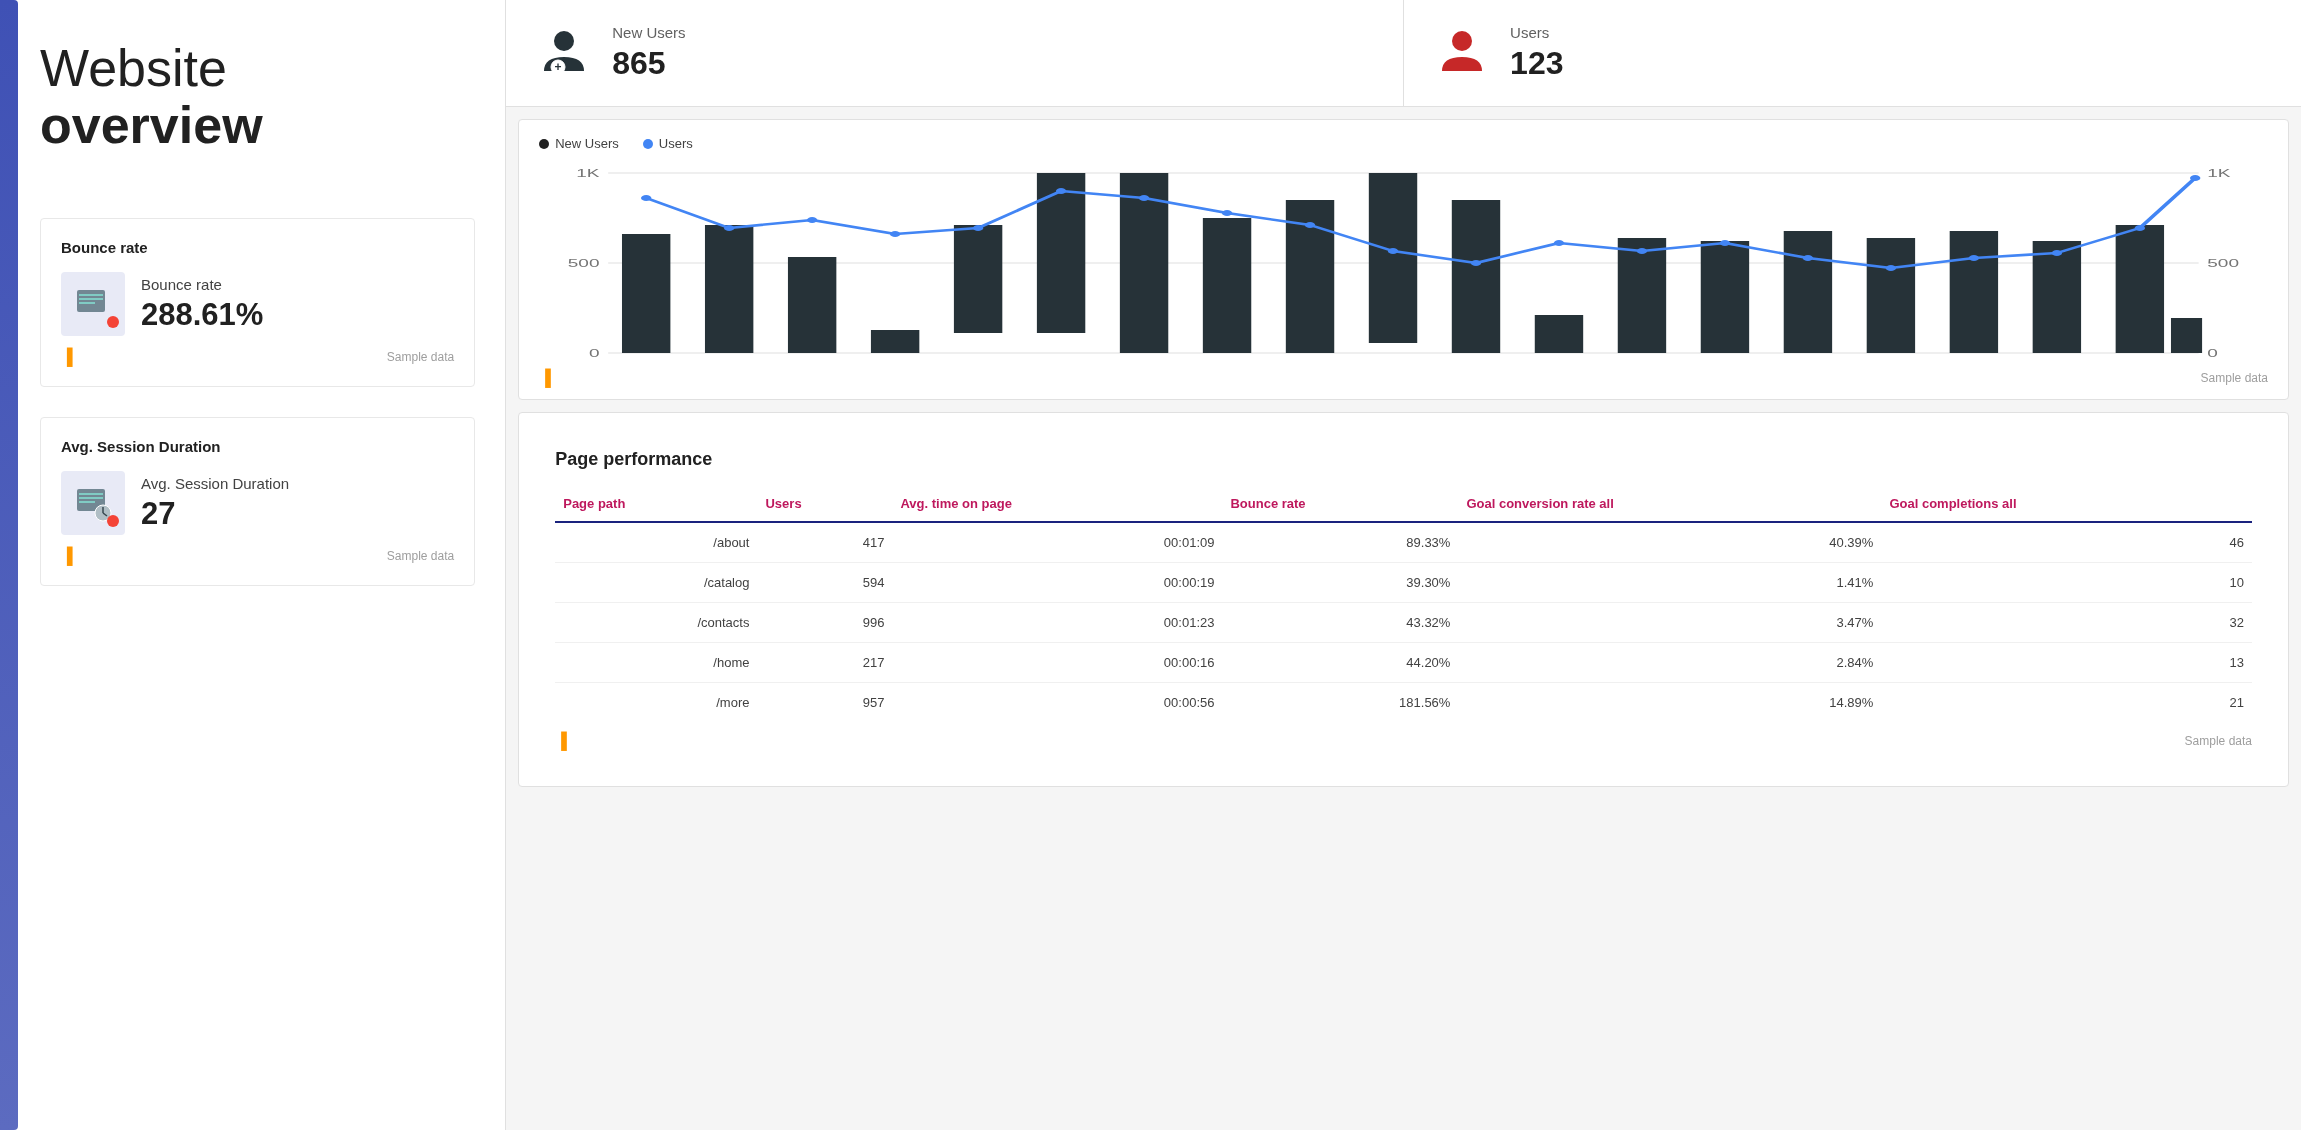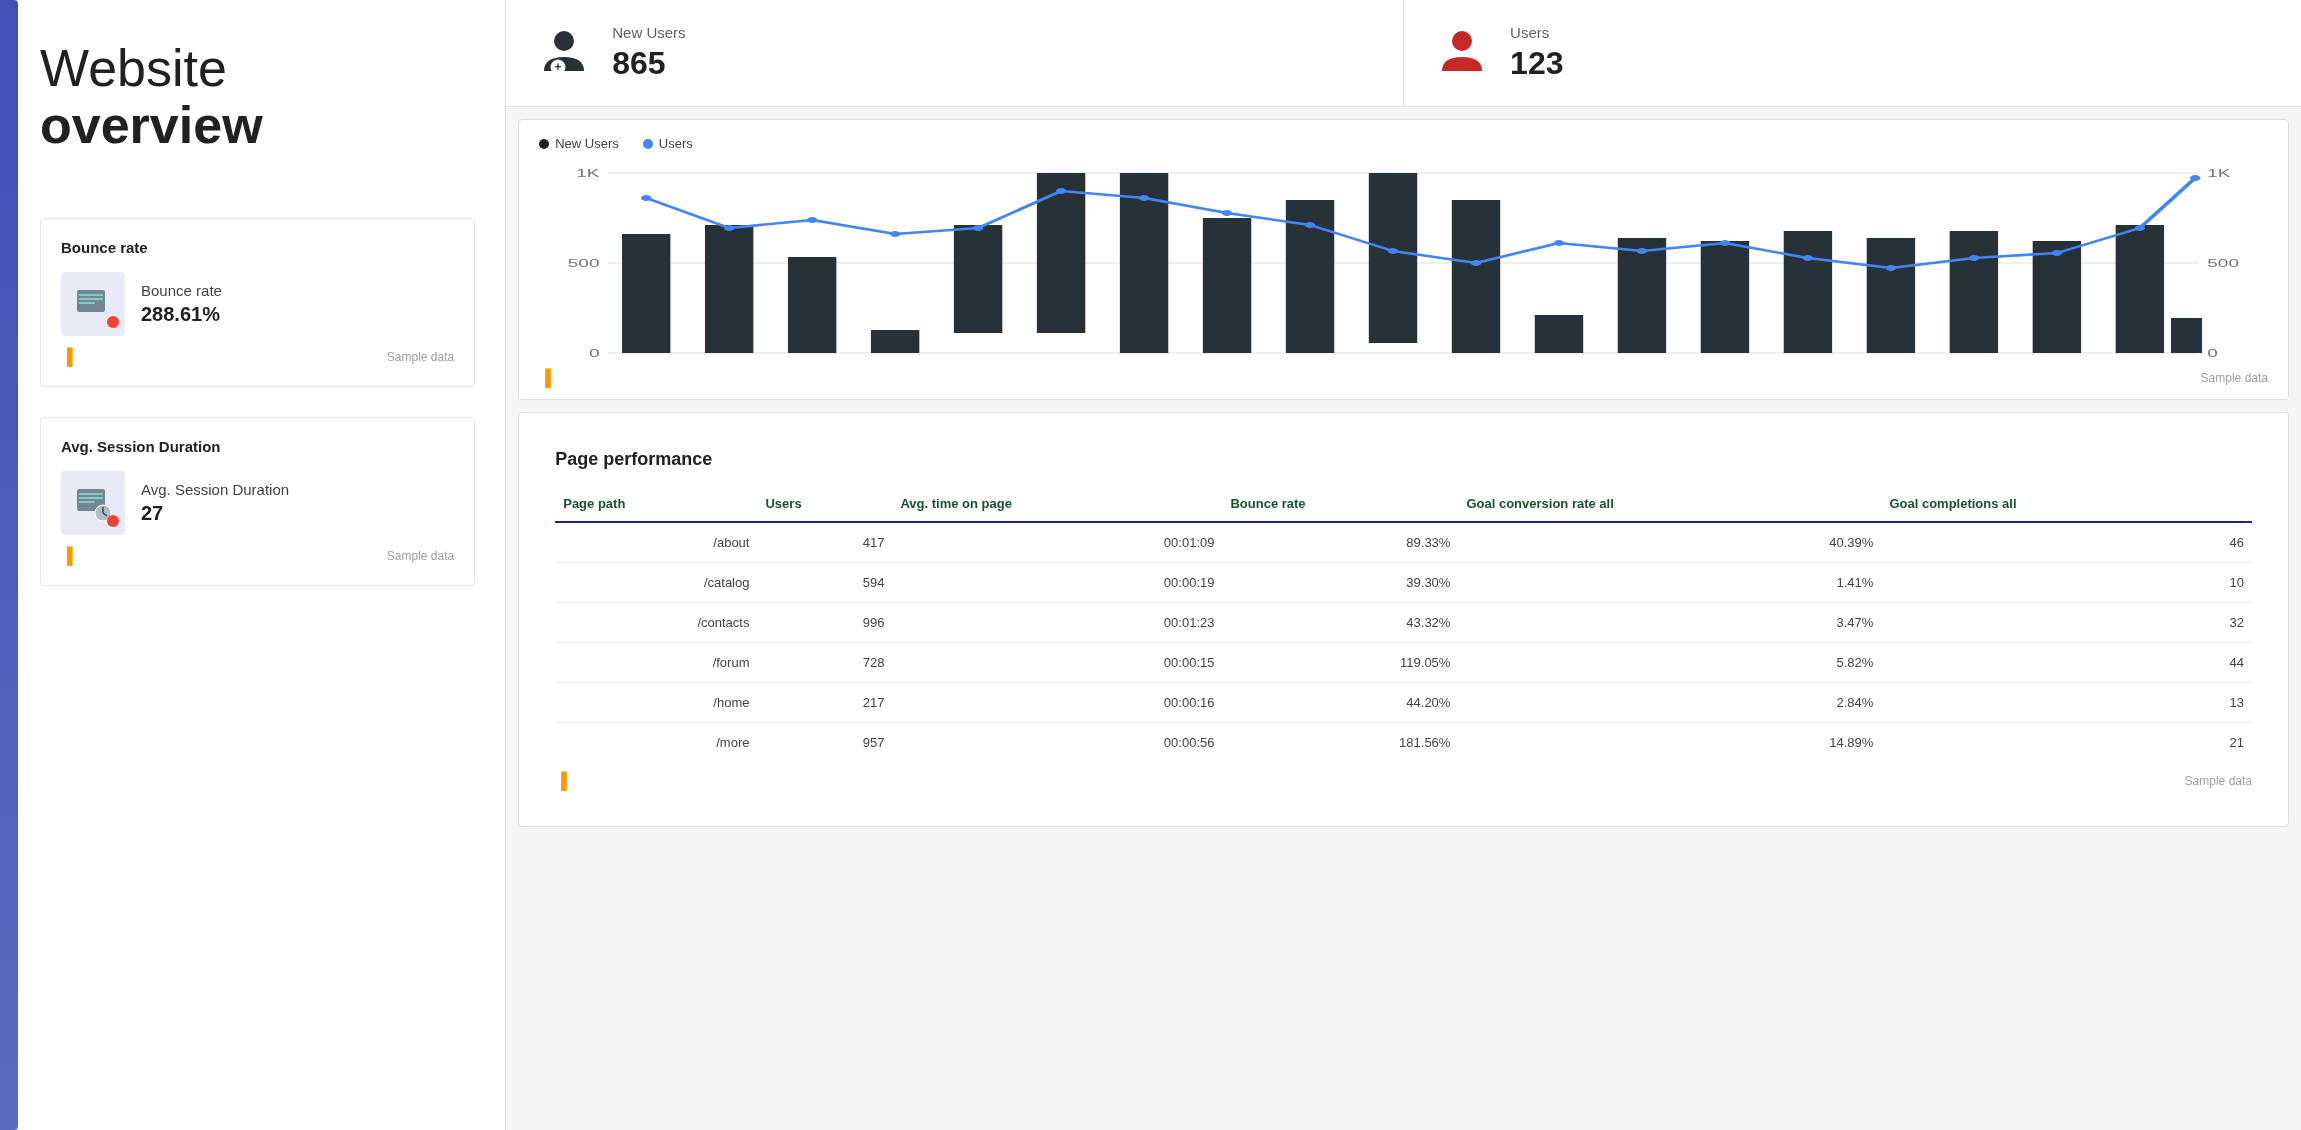--- a/index.html
+++ b/index.html
@@ -91,21 +91,21 @@
     }
     .metric-values {
       flex: 1;
     }
     .metric-label {
       font-size: 15px;
       color: #424242;
       margin-bottom: 4px;
     }
     .metric-value {
-      font-size: 20px;
+      font-size: 31px;
       font-weight: 700;
       color: #212121;
     }
     .metric-footer {
       display: flex;
       justify-content: space-between;
       align-items: center;
       margin-top: 12px;
     }
     .sample-data-text {
@@ -221,21 +221,21 @@
       width: 100%;
       border-collapse: collapse;
     }
     thead tr {
       border-bottom: 2px solid #1a237e;
     }
     th {
       text-align: left;
       font-size: 13px;
       font-weight: 600;
-      color: #14532d;
+      color: #be185d;
       padding: 10px 8px;
     }
     td {
       text-align: right;
       font-size: 13px;
       color: #424242;
       padding: 12px 8px;
       border-bottom: 1px solid #f0f0f0;
     }
     tbody tr:last-child td {
@@ -465,28 +465,20 @@
           </tr>
           <tr>
             <td>/contacts</td>
             <td>996</td>
             <td>00:01:23</td>
             <td>43.32%</td>
             <td>3.47%</td>
             <td>32</td>
           </tr>
           <tr>
-            <td>/forum</td>
-            <td>728</td>
-            <td>00:00:15</td>
-            <td>119.05%</td>
-            <td>5.82%</td>
-            <td>44</td>
-          </tr>
-          <tr>
             <td>/home</td>
             <td>217</td>
             <td>00:00:16</td>
             <td>44.20%</td>
             <td>2.84%</td>
             <td>13</td>
           </tr>
           <tr>
             <td>/more</td>
             <td>957</td>

